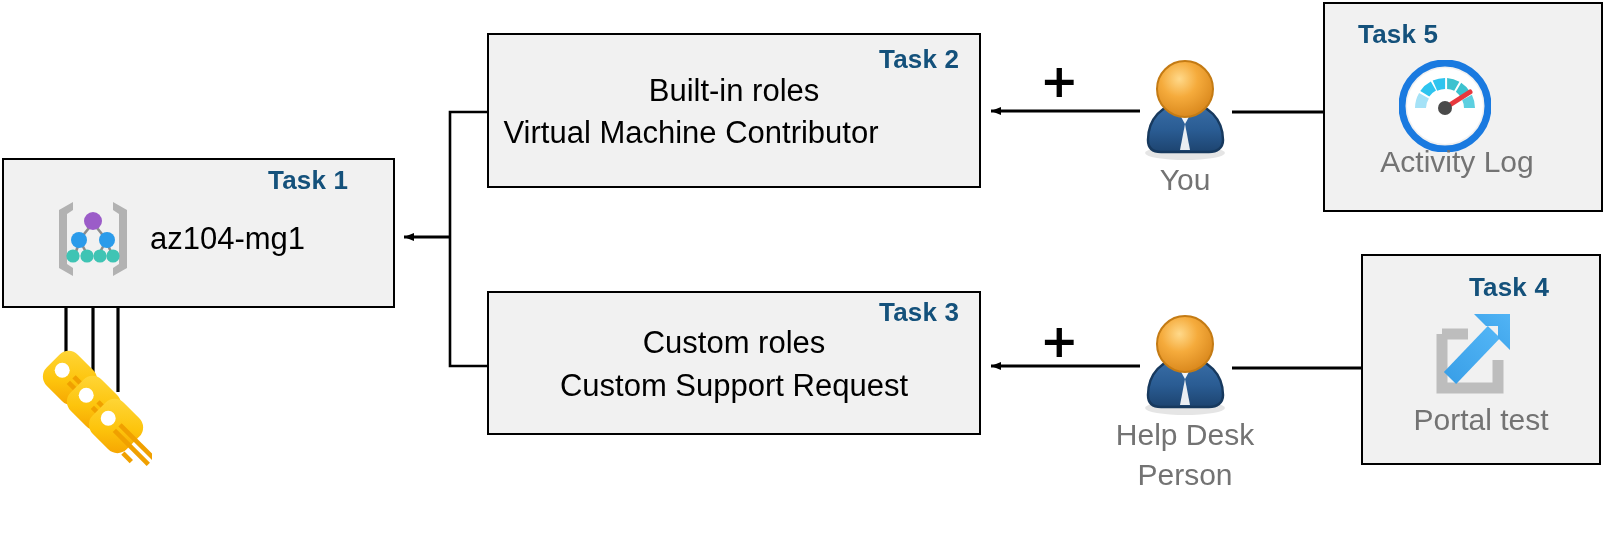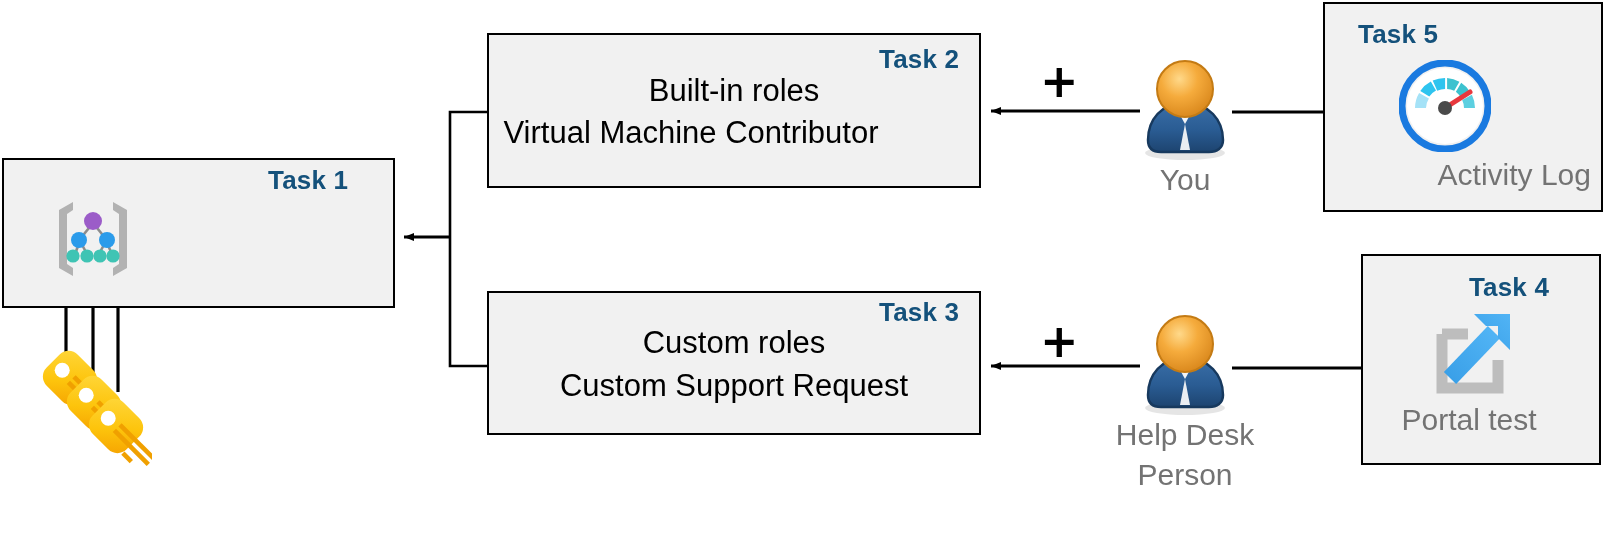--- a/index.html
+++ b/index.html
@@ -109,20 +109,21 @@
 
     <g>
       <path d="M66,373 L66,275" fill="none" stroke="#000000" stroke-width="3.2" marker-end="url(#ahs)"></path>
       <path d="M93,378 L93,275" fill="none" stroke="#000000" stroke-width="3.2" marker-end="url(#ahs)"></path>
       <path d="M118,392 L118,280" fill="none" stroke="#000000" stroke-width="3.2" marker-end="url(#ahs)"></path>
     </g>
   </svg>
 
   <div class="box" style="left:2px;top:158px;width:393px;height:150px;"></div>
   <div class="task-label" style="left:268px;top:165px;">Task 1</div>
+  <div class="box-text" style="left:150px;top:218px;width:210px;text-align:left;">az104-mg1</div>
 
   <svg class="icon" style="left:47px;top:196px;width:92px;height:86px;" viewBox="0 0 92 86">
     <path d="M26,6 L12,14 L12,72 L26,80 L26,72 L20,68 L20,18 L26,14 Z" fill="#b2b2b2"></path>
     <path d="M66,6 L80,14 L80,72 L66,80 L66,72 L72,68 L72,18 L66,14 Z" fill="#b2b2b2"></path>
     <line x1="46" y1="27" x2="33" y2="43" stroke="#8c8c8c" stroke-width="2.6"></line>
     <line x1="46" y1="27" x2="59" y2="43" stroke="#8c8c8c" stroke-width="2.6"></line>
     <line x1="33" y1="45" x2="28" y2="58" stroke="#8c8c8c" stroke-width="2.6"></line>
     <line x1="33" y1="45" x2="40" y2="58" stroke="#8c8c8c" stroke-width="2.6"></line>
     <line x1="59" y1="45" x2="52" y2="58" stroke="#8c8c8c" stroke-width="2.6"></line>
     <line x1="59" y1="45" x2="65" y2="58" stroke="#8c8c8c" stroke-width="2.6"></line>
@@ -184,31 +185,31 @@
       <path d="M-30,0 A30,30 0 0 1 -25.9,-15.1 L-16.1,-9.4 A19,19 0 0 0 -19,0 Z" fill="#a5e2f7"></path>
       <path d="M-24.7,-17.1 A30,30 0 0 1 -14.2,-26.4 L-9,-17.4 A19,19 0 0 0 -15.7,-11.4 Z" fill="#2ec4ef"></path>
       <path d="M-12.3,-27.4 A30,30 0 0 1 0.1,-30 L0.1,-19 A19,19 0 0 0 -7.8,-17.3 Z" fill="#2ec4ef"></path>
       <path d="M2.1,-29.9 A30,30 0 0 1 14.4,-26.3 L9.2,-17.3 A19,19 0 0 0 2.1,-18.9 Z" fill="#3cc2cf"></path>
       <path d="M16.2,-25.3 A30,30 0 0 1 25.9,-15.1 L16.3,-9.4 A19,19 0 0 0 10.9,-16.2 Z" fill="#3cc2cf"></path>
       <path d="M26.9,-13.2 A30,30 0 0 1 30,0 L19,0 A19,19 0 0 0 17.2,-7.9 Z" fill="#5ccfe0"></path>
       <line x1="0" y1="0" x2="25" y2="-16" stroke="#e8383d" stroke-width="5" stroke-linecap="round"></line>
       <circle cx="0" cy="0" r="7" fill="#4a4a4a"></circle>
     </g>
   </svg>
-  <div class="caption" style="left:1323px;top:155px;width:268px;text-align:right;">Activity Log</div>
+  <div class="caption" style="left:1323px;top:142px;width:268px;">Activity Log</div>
 
   <div class="box" style="left:1361px;top:254px;width:240px;height:211px;"></div>
   <div class="task-label" style="left:1361px;top:272px;width:240px;text-align:center;padding-left:28px;">Task 4</div>
   <svg class="icon" style="left:1422px;top:310px;width:96px;height:88px;" viewBox="0 0 96 88">
     <path d="M20,24 L20,78 L76,78 L76,50" fill="none" stroke="#bdbdbd" stroke-width="11" stroke-linecap="butt"></path>
     <path d="M20,24 L46,24" fill="none" stroke="#bdbdbd" stroke-width="11" stroke-linecap="butt"></path>
     <path d="M28,68 L72,22" fill="none" stroke="url(#portalArrow)" stroke-width="17" stroke-linecap="butt"></path>
     <path d="M52,4 L88,4 L88,40 L76,28 L76,16 L64,16 Z" fill="url(#portalArrow)"></path>
   </svg>
-  <div class="caption" style="left:1361px;top:400px;width:216px;">Portal test</div>
+  <div class="caption" style="left:1361px;top:400px;width:216px;padding-left:12px;">Portal test</div>
 
   <svg class="icon" style="left:1139px;top:58px;width:93px;height:105px;" viewBox="0 0 93 105">
     <ellipse cx="46" cy="95" rx="40" ry="7" fill="#000000" opacity="0.10"></ellipse>
     <path d="M46,45 C22,45 9,62 9,82 C9,90 14,94 22,94 L70,94 C78,94 84,90 84,82 C84,62 70,45 46,45 Z" fill="url(#bodyGrad)" stroke="#17395e" stroke-width="2.5"></path>
     <path d="M36,48 L46,66 L56,48 L52,45 L40,45 Z" fill="#f2f4f7"></path>
     <path d="M46,66 L41,92 L51,92 Z" fill="#e9edf2"></path>
     <circle cx="46" cy="31" r="28" fill="url(#headGrad)" stroke="#c47b14" stroke-width="2"></circle>
   </svg>
   <div class="caption" style="left:1095px;top:160px;width:180px;">You</div>
 

